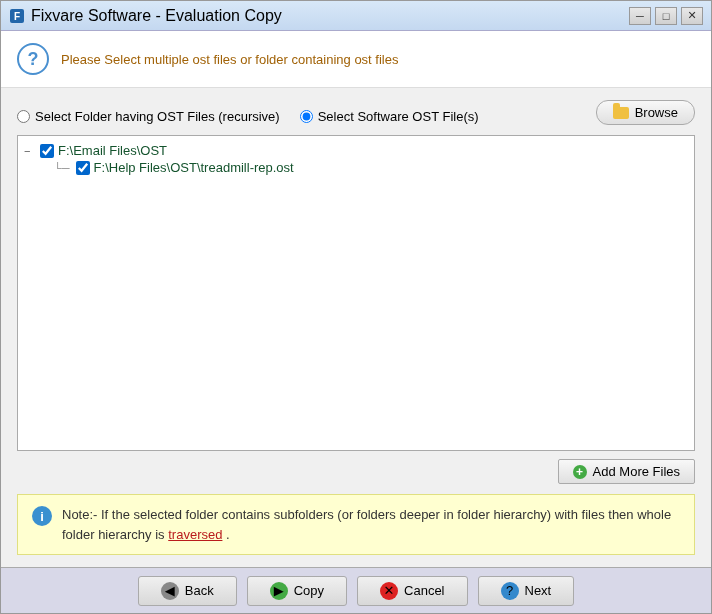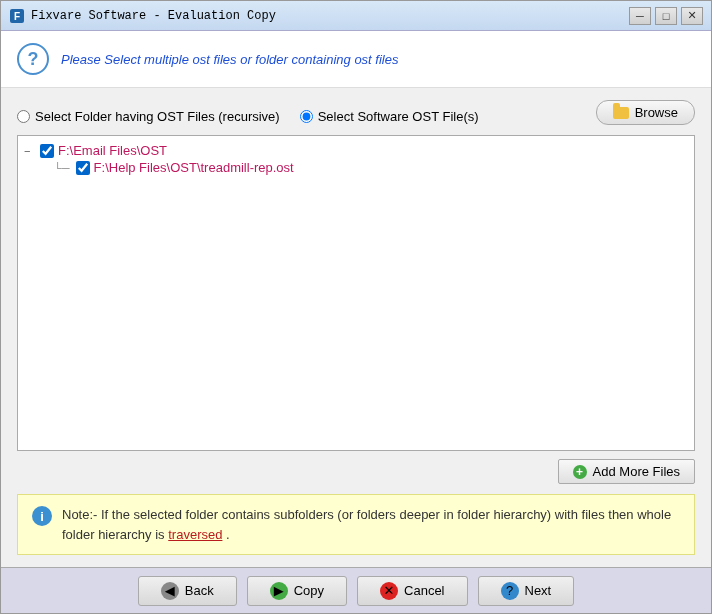--- a/index.html
+++ b/index.html
@@ -31,24 +31,23 @@
       border-bottom: 1px solid #aac;
       flex-shrink: 0;
     }
     .title-bar-icon {
       width: 16px;
       height: 16px;
       margin-right: 6px;
       flex-shrink: 0;
     }
     .title-bar-text {
-      font-size: 12px;
+      font-size: 16px;
       color: #000;
       flex: 1;
-      font-family: Liberation Mono, monospace;
     }
     .title-bar-controls {
       display: flex;
       gap: 4px;
     }
     .title-bar-btn {
       width: 22px;
       height: 18px;
       background: linear-gradient(to bottom, #e8e8e8, #d0d0d0);
       border: 1px solid #999;
@@ -78,22 +77,21 @@
       display: flex;
       align-items: center;
       justify-content: center;
       color: #4a90d0;
       font-weight: bold;
       font-size: 18px;
       flex-shrink: 0;
     }
     .header-text {
       font-size: 13px;
-      color: #1d4ed8;
-      font-style: italic;
+      color: #a16207;
     }
 
     
     .main-content {
       flex: 1;
       display: flex;
       flex-direction: column;
       padding: 12px 16px;
       background: #f0f0f0;
       overflow: hidden;
@@ -156,21 +154,21 @@
       font-size: 11px;
       color: #555;
       width: 12px;
     }
     .tree-checkbox {
       width: 14px;
       height: 14px;
       accent-color: #0066cc;
     }
     .tree-link {
-      color: #be185d;
+      color: #14532d;
       font-size: 13px;
       text-decoration: none;
     }
 
     
     .add-more-row {
       display: flex;
       justify-content: flex-end;
       margin-bottom: 10px;
     }

